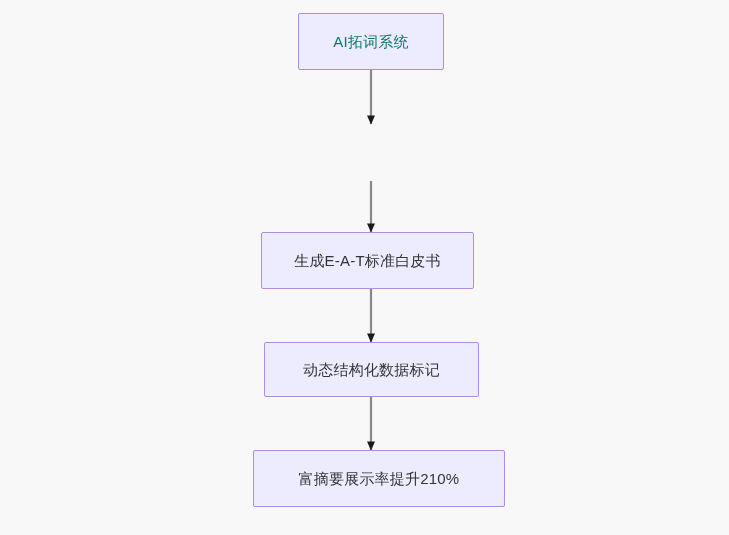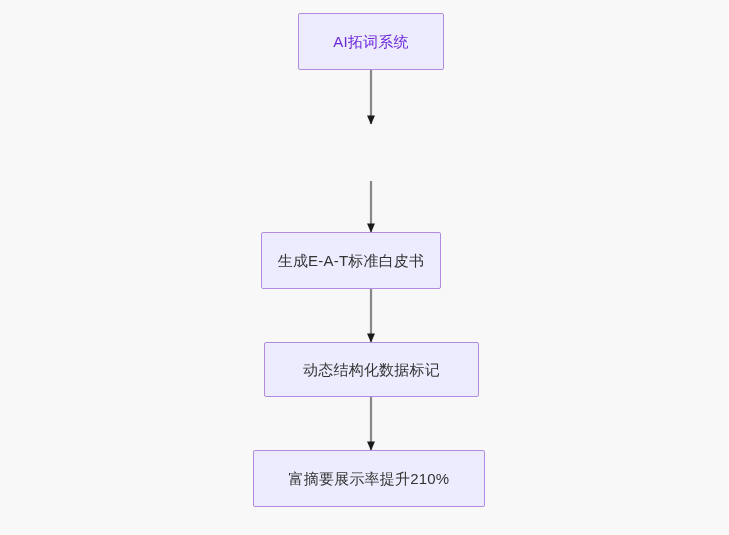--- a/index.html
+++ b/index.html
@@ -57,30 +57,30 @@
       <marker id="arrowhead" markerWidth="10" markerHeight="8" refX="8.6" refY="4" orient="auto" markerUnits="userSpaceOnUse">
         <path d="M0,0 L9,4 L0,8 z" fill="#1a1a1a"></path>
       </marker>
     </defs>
     <line x1="371" y1="70" x2="371" y2="124" stroke="#888888" stroke-width="2.2" marker-end="url(#arrowhead)"></line>
     <line x1="371" y1="181" x2="371" y2="232" stroke="#888888" stroke-width="2.2" marker-end="url(#arrowhead)"></line>
     <line x1="371" y1="289" x2="371" y2="342" stroke="#888888" stroke-width="2.2" marker-end="url(#arrowhead)"></line>
     <line x1="371" y1="397" x2="371" y2="450" stroke="#888888" stroke-width="2.2" marker-end="url(#arrowhead)"></line>
   </svg>
 
-  <div class="node" id="node-n1" style="left: 298px; top: 13px; width: 146px; height: 57px; background: rgb(236, 236, 254); border-color: rgb(177, 139, 222); color: #6d28d9;">
+  <div class="node" id="node-n1" style="left: 298px; top: 13px; width: 146px; height: 57px; background: rgb(236, 236, 254); border-color: rgb(177, 139, 222); color: #0f766e;">
     <span class="node-label">AI拓词系统</span>
   </div>
 
 
-  <div class="node" id="node-n3" style="left: 261px; top: 232px; width: 180px; height: 57px; background: rgb(236, 236, 254); border-color: rgb(177, 139, 222); color: rgb(51, 51, 51);">
+  <div class="node" id="node-n3" style="left: 261px; top: 232px; width: 213px; height: 57px; background: rgb(236, 236, 254); border-color: rgb(177, 139, 222); color: rgb(51, 51, 51);">
     <span class="node-label">生成E-A-T标准白皮书</span>
   </div>
 
   <div class="node" id="node-n4" style="left: 264px; top: 342px; width: 215px; height: 55px; background: rgb(236, 236, 254); border-color: rgb(177, 139, 222); color: rgb(51, 51, 51);">
     <span class="node-label">动态结构化数据标记</span>
   </div>
 
-  <div class="node" id="node-n5" style="left: 253px; top: 450px; width: 232px; height: 57px; background: rgb(236, 236, 254); border-color: rgb(177, 139, 222); color: rgb(51, 51, 51);">
+  <div class="node" id="node-n5" style="left: 253px; top: 450px; width: 252px; height: 57px; background: rgb(236, 236, 254); border-color: rgb(177, 139, 222); color: rgb(51, 51, 51);">
     <span class="node-label">富摘要展示率提升210%</span>
   </div>
 
 </div>
 
 </body></html>

